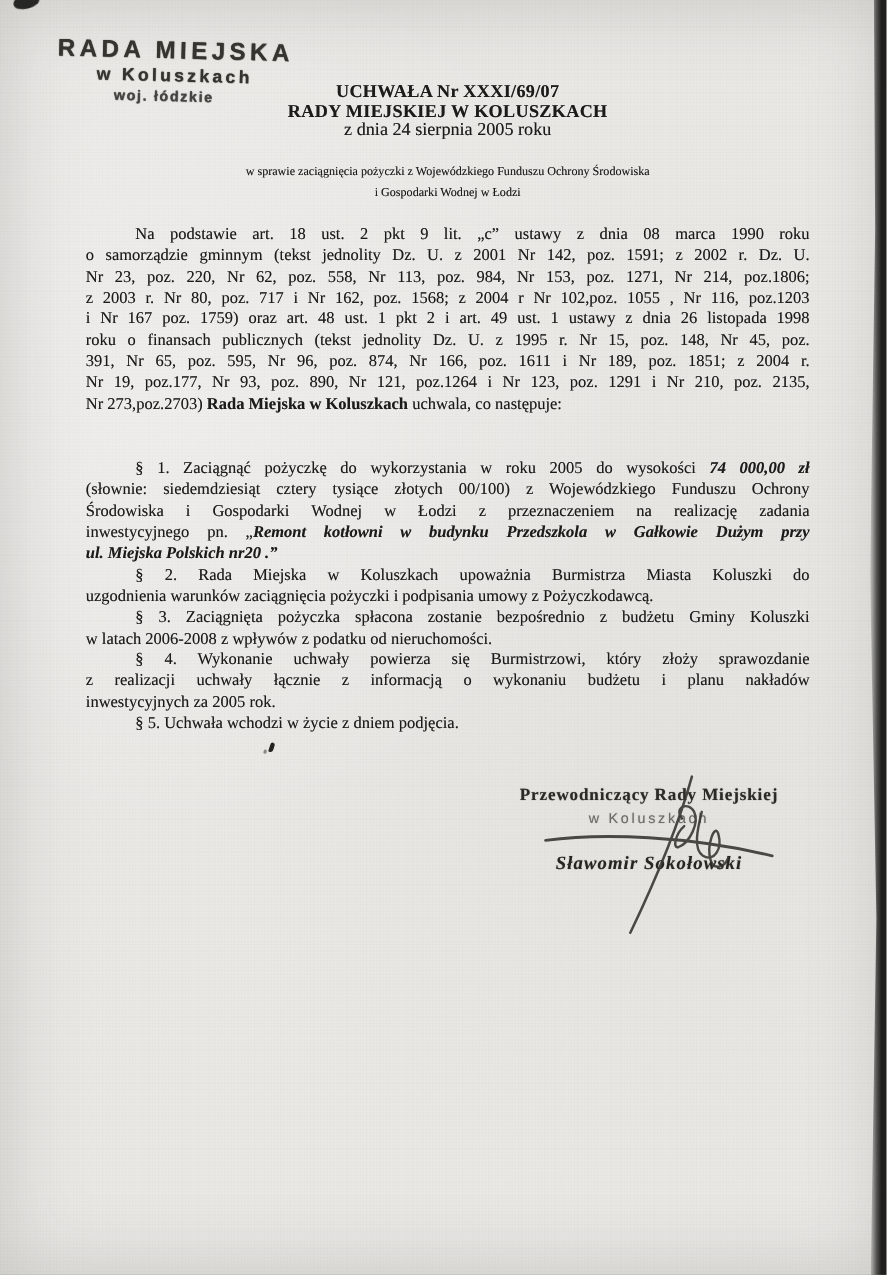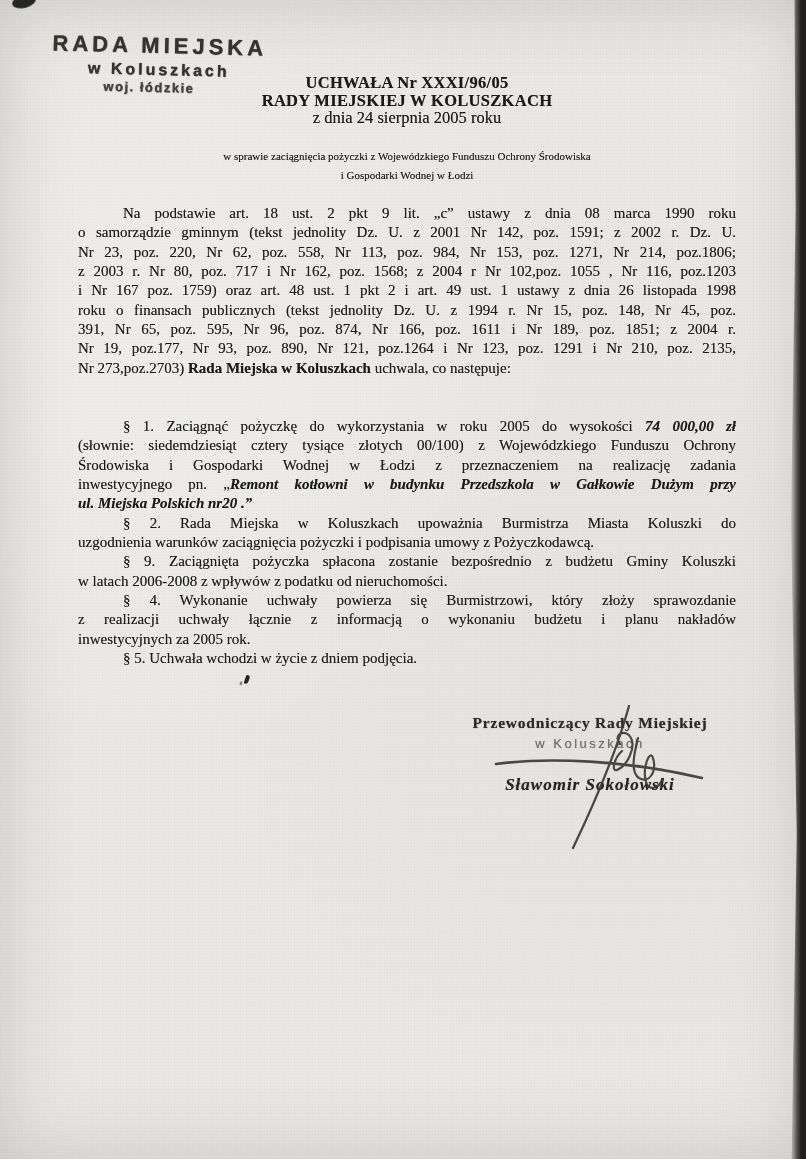--- a/index.html
+++ b/index.html
@@ -99,59 +99,59 @@
 
   <div class="corner-smudge"></div>
 
   <div class="stamp">
     <div class="s1">RADA MIEJSKA</div>
     <div class="s2">w Koluszkach</div>
     <div class="s3">woj. łódzkie</div>
   </div>
 
   <div class="title">
-    <div class="t1">UCHWAŁA Nr XXXI/96/05</div>
+    <div class="t1">UCHWAŁA Nr XXXI/69/07</div>
     <div class="t2">RADY MIEJSKIEJ W KOLUSZKACH</div>
     <div class="t3">z dnia 24 sierpnia 2005 roku</div>
   </div>
 
   <div class="subject">
     <div>w sprawie zaciągnięcia pożyczki z Wojewódzkiego Funduszu Ochrony Środowiska</div>
     <div>i Gospodarki Wodnej w Łodzi</div>
   </div>
 
   <div class="bodytext">
 
     <div>
       <div class="bline j ind">Na podstawie art. 18 ust. 2 pkt 9 lit. „c” ustawy z dnia 08 marca 1990 roku</div>
       <div class="bline j">o samorządzie gminnym (tekst jednolity Dz. U. z 2001 Nr 142, poz. 1591; z 2002 r. Dz. U.</div>
       <div class="bline j">Nr 23, poz. 220, Nr 62, poz. 558, Nr 113, poz. 984, Nr 153, poz. 1271, Nr 214, poz.1806;</div>
       <div class="bline j">z 2003 r. Nr 80, poz. 717 i Nr 162, poz. 1568; z 2004 r Nr 102,poz. 1055 , Nr 116, poz.1203</div>
       <div class="bline j">i Nr 167 poz. 1759) oraz art. 48 ust. 1 pkt 2 i art. 49 ust. 1 ustawy z dnia 26 listopada 1998</div>
-      <div class="bline j">roku o finansach publicznych (tekst jednolity Dz. U. z 1994 r. Nr 15, poz. 148, Nr 45, poz.</div>
+      <div class="bline j">roku o finansach publicznych (tekst jednolity Dz. U. z 1995 r. Nr 15, poz. 148, Nr 45, poz.</div>
       <div class="bline j">391, Nr 65, poz. 595, Nr 96, poz. 874, Nr 166, poz. 1611 i Nr 189, poz. 1851; z 2004 r.</div>
       <div class="bline j">Nr 19, poz.177, Nr 93, poz. 890, Nr 121, poz.1264 i Nr 123, poz. 1291 i Nr 210, poz. 2135,</div>
       <div class="bline"><span>Nr 273,poz.2703) </span><span class="b">Rada Miejska w Koluszkach</span><span> uchwala, co następuje:</span></div>
     </div>
 
     <div class="gap-before">
       <div class="bline j ind"><span>§ 1. Zaciągnąć pożyczkę do wykorzystania w roku 2005 do wysokości </span><span class="bi">74 000,00 zł</span></div>
       <div class="bline j">(słownie: siedemdziesiąt cztery tysiące złotych 00/100) z Wojewódzkiego Funduszu Ochrony</div>
       <div class="bline j">Środowiska i Gospodarki Wodnej w Łodzi z przeznaczeniem na realizację zadania</div>
       <div class="bline j"><span>inwestycyjnego pn. „</span><span class="bi">Remont kotłowni w budynku Przedszkola w Gałkowie Dużym przy</span></div>
       <div class="bline bi">ul. Miejska Polskich nr20 .”</div>
     </div>
 
     <div>
       <div class="bline j ind">§ 2. Rada Miejska w Koluszkach upoważnia Burmistrza Miasta Koluszki do</div>
       <div class="bline">uzgodnienia warunków zaciągnięcia pożyczki i podpisania umowy z Pożyczkodawcą.</div>
     </div>
 
     <div>
-      <div class="bline j ind">§ 9. Zaciągnięta pożyczka spłacona zostanie bezpośrednio z budżetu Gminy Koluszki</div>
+      <div class="bline j ind">§ 3. Zaciągnięta pożyczka spłacona zostanie bezpośrednio z budżetu Gminy Koluszki</div>
       <div class="bline">w latach 2006-2008 z wpływów z podatku od nieruchomości.</div>
     </div>
 
     <div>
       <div class="bline j ind">§ 4. Wykonanie uchwały powierza się Burmistrzowi, który złoży sprawozdanie</div>
       <div class="bline j">z realizacji uchwały łącznie z informacją o wykonaniu budżetu i planu nakładów</div>
       <div class="bline">inwestycyjnych za 2005 rok.</div>
     </div>
 
     <div>

